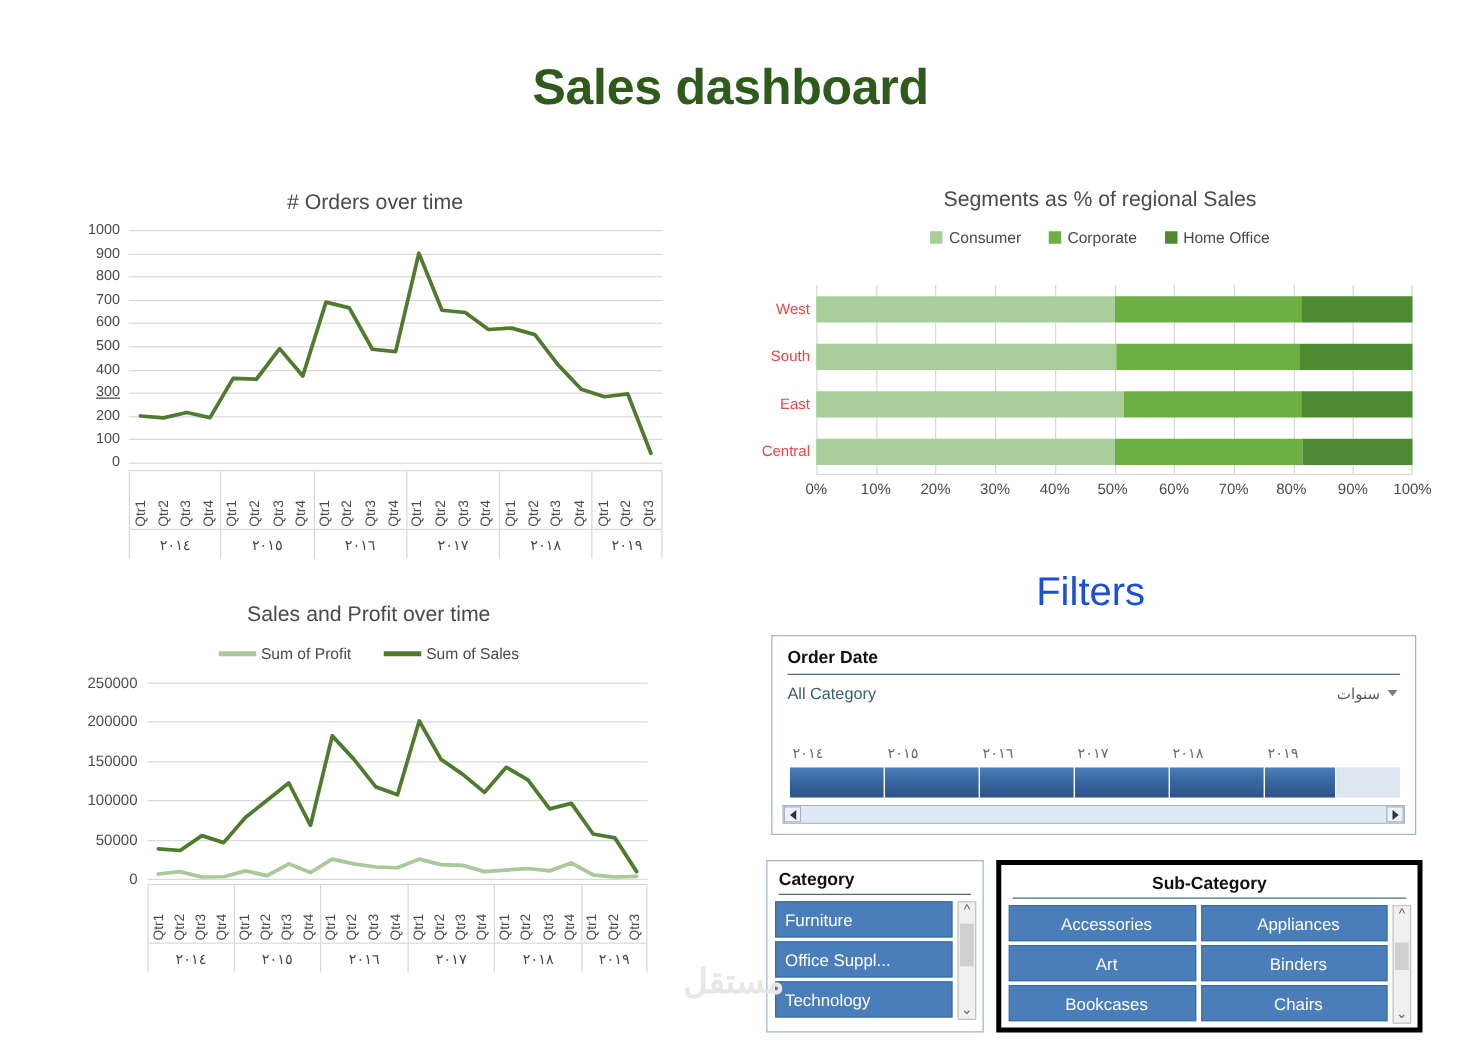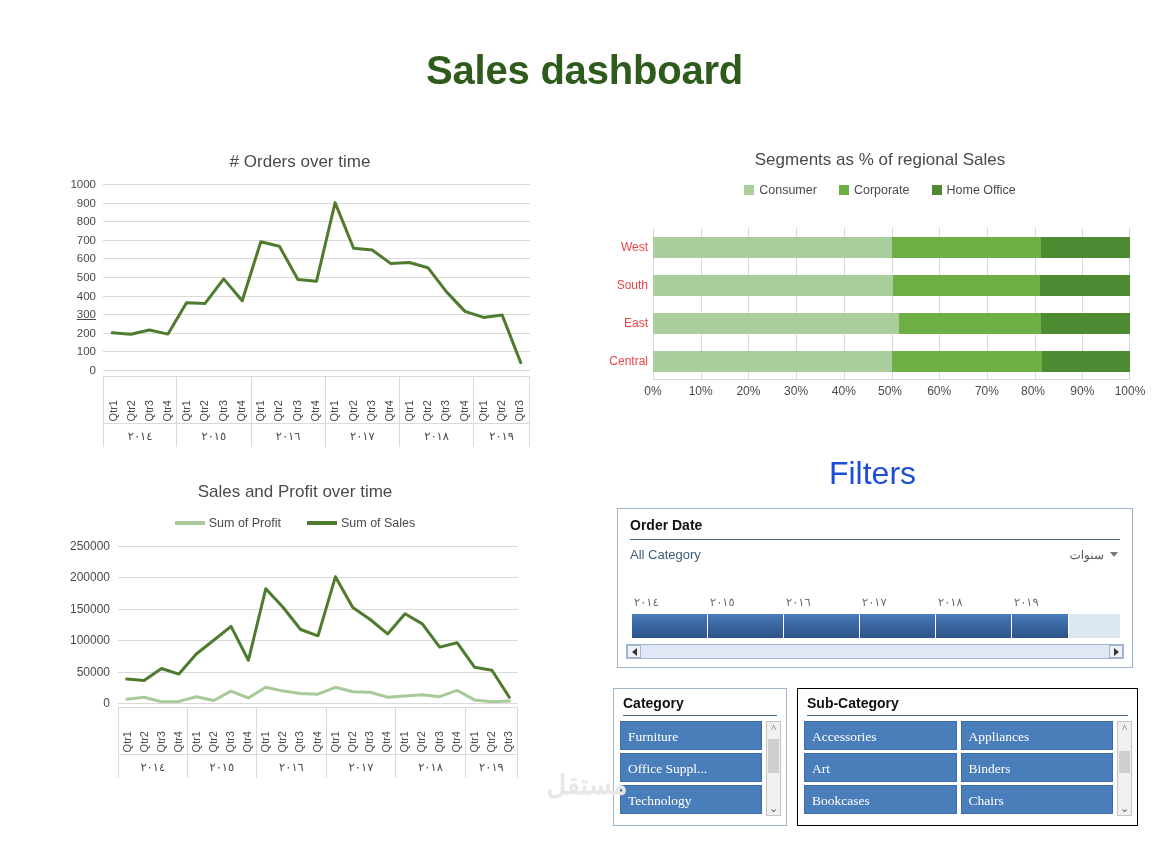--- a/index.html
+++ b/index.html
@@ -318,33 +318,33 @@
     position: absolute;
     left: 613px; top: 688px;
     width: 174px; height: 138px;
     border: 1px solid #9fb6cd;
     background: #fff;
   }
   #subcategory-slicer {
     position: absolute;
     left: 797px; top: 688px;
     width: 341px; height: 138px;
-    border: 1px solid #000000;
+    border: 4px solid #000000;
     background: #fff;
+    text-align: center;
   }
   .slicer-head {
     padding: 6px 9px 4px 9px;
     font-size: 14px; font-weight: bold; color: #111;
   }
   .slicer-rule { height: 1px; background: #4a6d8c; margin: 0 9px; }
   .slicer-body {
     position: relative;
     margin: 5px 5px 0 6px;
     display: flex;
-    font-family: Liberation Serif, serif;
   }
   .slicer-items {
     flex: 1;
     display: flex;
     flex-wrap: wrap;
   }
   .slicer-item {
     background: #4a7ebb;
     color: #fff;
     font-size: 13.5px;

